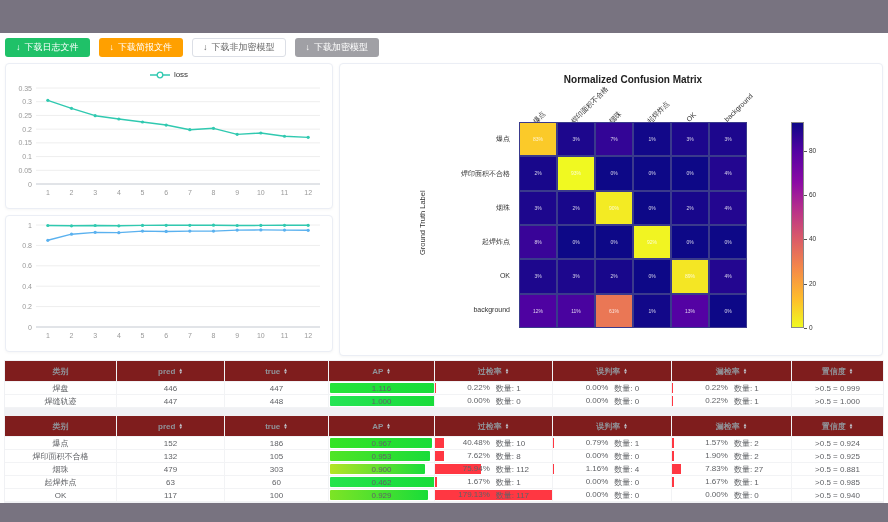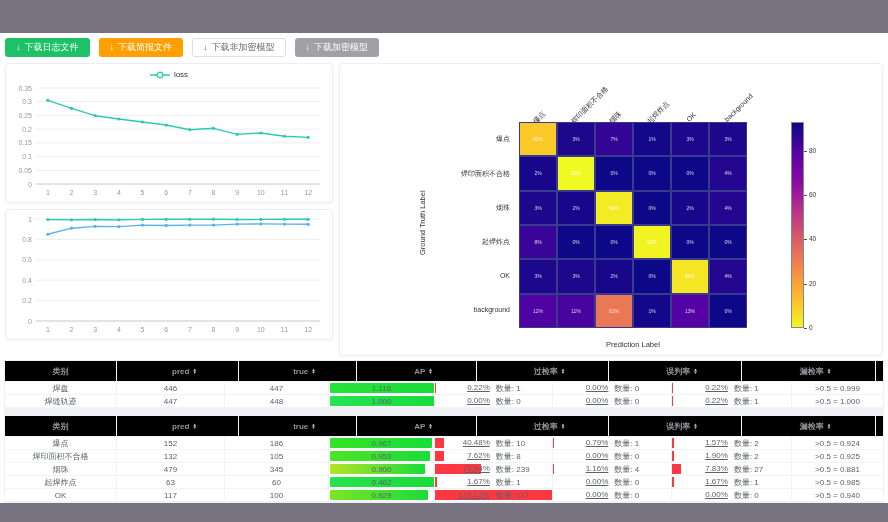--- a/index.html
+++ b/index.html
@@ -17,21 +17,21 @@
   .btn .dl { font-size:9px; line-height:1; }
   .btn-green { background:#1fc168; color:#fff; }
   .btn-orange { background:#ffa000; color:#fff; }
   .btn-white { background:#fff; color:#666; border-color:#dcdfe6; }
   .btn-gray { background:#a0a0a5; color:#fff; }
 
   
   .main { display:flex; gap:6px; padding:2px 5px 4px 5px; }
   .leftcol { width:328px; display:flex; flex-direction:column; gap:6px; flex:none; }
   .card { background:#fff; border:1px solid #ebeef5; border-radius:4px; box-shadow:0 1px 3px rgba(0,0,0,.04); }
-  .chart-card { width:328px; padding:3px 4px 0 4px; }
+  .chart-card { width:328px; padding:3px 4px 6px 4px; }
   .legend { display:flex; justify-content:center; align-items:center; gap:14px; height:15px; }
   .legend-item { display:flex; align-items:center; gap:4px; font-size:8px; color:#333; cursor:pointer; }
   .matrix-card { flex:1; position:relative; height:293px; }
 
   
   .cm-title { position:absolute; left:113px; width:360px; text-align:center; top:10px;
     font-size:10px; font-weight:bold; color:#222; }
   .cm-grid { position:absolute; display:grid; }
   .cm-cell { position:relative; border:0.5px solid #3a3a8c; }
   .cm-val { position:absolute; left:0; right:0; top:50%; transform:translateY(-50%); text-align:center;
@@ -44,31 +44,31 @@
   .cm-cbar { position:absolute; width:13px; border:0.5px solid #888; }
   .cm-ctick { position:absolute; font-size:6.5px; color:#333; left:18px; }
   .cm-ctickmark { position:absolute; width:3px; height:1px; background:#555; left:13px; }
 
   
   .tables { padding:0 4px; background:#fff; }
   .tgap { height:6px; background:#f0f1f4; }
   .dtable { width:100%; border:1px solid #f0f1f4; }
   .trow { display:grid; grid-template-columns:112px 108px 104px 106px 118px 119px 120px 1fr;
     border-bottom:1px solid #f2f3f5; background:#fff; }
-  .trow.head { background:#000000;gap:14px; }
+  .trow.head { background:#7f1d1d; }
   .tcell { position:relative; height:12px; font-size:8px; color:#606266; display:flex;
     align-items:center; justify-content:center; border-right:1px solid #f2f3f5; overflow:hidden; }
   .tcell:last-child { border-right:none; }
   .trow.head .tcell { height:20px; color:#909399; font-weight:bold; font-size:8px; }
   .sort { display:inline-flex; flex-direction:column; line-height:3.5px; font-size:4.5px;
     color:#c0c4cc; margin-left:3px; cursor:pointer; }
   .apbar { position:absolute; left:1px; top:1px; bottom:1px; border-radius:1px; }
   .redbar { position:absolute; left:0; top:1px; bottom:1px; background:#ff3742; }
   .celltext { position:relative; z-index:2; display:flex; width:100%; }
-  .pct { width:52%; text-align:right; padding-right:6px;text-decoration:underline; }
+  .pct { width:52%; text-align:right; padding-right:6px; }
   .cnt { width:48%; text-align:left; }
   .center-text { position:relative; z-index:2; text-align:center; width:100%; }
   svg text { font-family:"Liberation Sans","DejaVu Sans",sans-serif; }
 </style>
 </head>
 <body>
 
 <div class="frame">
   <div class="topbar"></div>
   <div class="page">
@@ -199,20 +199,21 @@
               <circle cx="179.83333333333334" cy="12.120000000000005" r="1.6" fill="#5ab1ef"></circle>
               <circle cx="203.5" cy="12.120000000000005" r="1.6" fill="#5ab1ef"></circle>
               <circle cx="227.16666666666669" cy="11.100000000000005" r="1.6" fill="#5ab1ef"></circle>
               <circle cx="250.83333333333334" cy="10.896000000000004" r="1.6" fill="#5ab1ef"></circle>
               <circle cx="274.5" cy="11.100000000000005" r="1.6" fill="#5ab1ef"></circle>
               <circle cx="298.1666666666667" cy="11.304000000000006" r="1.6" fill="#5ab1ef"></circle>
             </svg>
         </div>
       </div>
       <div class="card matrix-card" id="confusion">
+          <div class="cm-title">Normalized Confusion Matrix</div>
           <div class="cm-xlab" style="left:198px;top:52px">爆点</div>
           <div class="cm-xlab" style="left:236px;top:52px">焊印面积不合格</div>
           <div class="cm-xlab" style="left:274px;top:52px">烟珠</div>
           <div class="cm-xlab" style="left:312px;top:52px">起焊炸点</div>
           <div class="cm-xlab" style="left:350px;top:52px">OK</div>
           <div class="cm-xlab" style="left:388px;top:52px">background</div>
           <div class="cm-ylab" style="right:372px;left:auto;width:80px;top:70.16666666666667px;position:absolute">爆点</div>
           <div class="cm-ylab" style="right:372px;left:auto;width:80px;top:104.5px;position:absolute">焊印面积不合格</div>
           <div class="cm-ylab" style="right:372px;left:auto;width:80px;top:138.83333333333331px;position:absolute">烟珠</div>
           <div class="cm-ylab" style="right:372px;left:auto;width:80px;top:173.16666666666669px;position:absolute">起焊炸点</div>
@@ -321,21 +322,20 @@
             <div class="cm-cell" style="background:rgb(18,8,137)">
               <span class="cm-val">1%</span>
             </div>
             <div class="cm-cell" style="background:rgb(84,2,163)">
               <span class="cm-val">13%</span>
             </div>
             <div class="cm-cell" style="background:rgb(13,8,135)">
               <span class="cm-val">0%</span>
             </div>
           </div>
-          <div class="cm-axis-x" style="left:179px;width:228px;top:276px">Prediction Label</div>
           <div class="cm-axis-y" style="left:78px;top:191px;transform-origin:0 0;">Ground Truth Label</div>
           <div class="cm-cbar" style="left:451px;top:58px;height:206px;background:linear-gradient(to top,rgb(240,249,33) 0%,rgb(254,188,43) 14.000000000000002%,rgb(244,136,73) 29.000000000000004%,rgb(219,92,104) 43.00000000000001%,rgb(185,50,137) 57.00000000000001%,rgb(139,10,165) 71%,rgb(84,2,163) 86%,rgb(13,8,135) 100%)"></div>
           <div class="cm-ctickmark" style="left:464px;top:264px"></div>
           <div class="cm-ctick" style="left:469px;top:260px">0</div>
           <div class="cm-ctickmark" style="left:464px;top:219.69892473118279px"></div>
           <div class="cm-ctick" style="left:469px;top:215.69892473118279px">20</div>
           <div class="cm-ctickmark" style="left:464px;top:175.39784946236557px"></div>
           <div class="cm-ctick" style="left:469px;top:171.39784946236557px">40</div>
           <div class="cm-ctickmark" style="left:464px;top:131.09677419354838px"></div>
           <div class="cm-ctick" style="left:469px;top:127.09677419354838px">60</div>
@@ -534,30 +534,30 @@
                 <span class="celltext">
                   <span class="pct">1.90%</span>
                   <span class="cnt">数量: 2</span>
                 </span>
               </div>
               <div class="tcell">&gt;0.5 = 0.925</div>
             </div>
             <div class="trow">
               <div class="tcell">烟珠</div>
               <div class="tcell">479</div>
-              <div class="tcell">345</div>
+              <div class="tcell">303</div>
               <div class="tcell">
                 <span class="apbar" style="width:90%;background:linear-gradient(90deg,hsl(75,78%,52%),hsl(130,80%,48%))"></span>
                 <span class="center-text">0.900</span>
               </div>
               <div class="tcell">
                 <span class="redbar" style="width:39.42%"></span>
                 <span class="celltext">
                   <span class="pct">75.94%</span>
-                  <span class="cnt">数量: 239</span>
+                  <span class="cnt">数量: 112</span>
                 </span>
               </div>
               <div class="tcell">
                 <span class="redbar" style="width:1.16%"></span>
                 <span class="celltext">
                   <span class="pct">1.16%</span>
                   <span class="cnt">数量: 4</span>
                 </span>
               </div>
               <div class="tcell">

